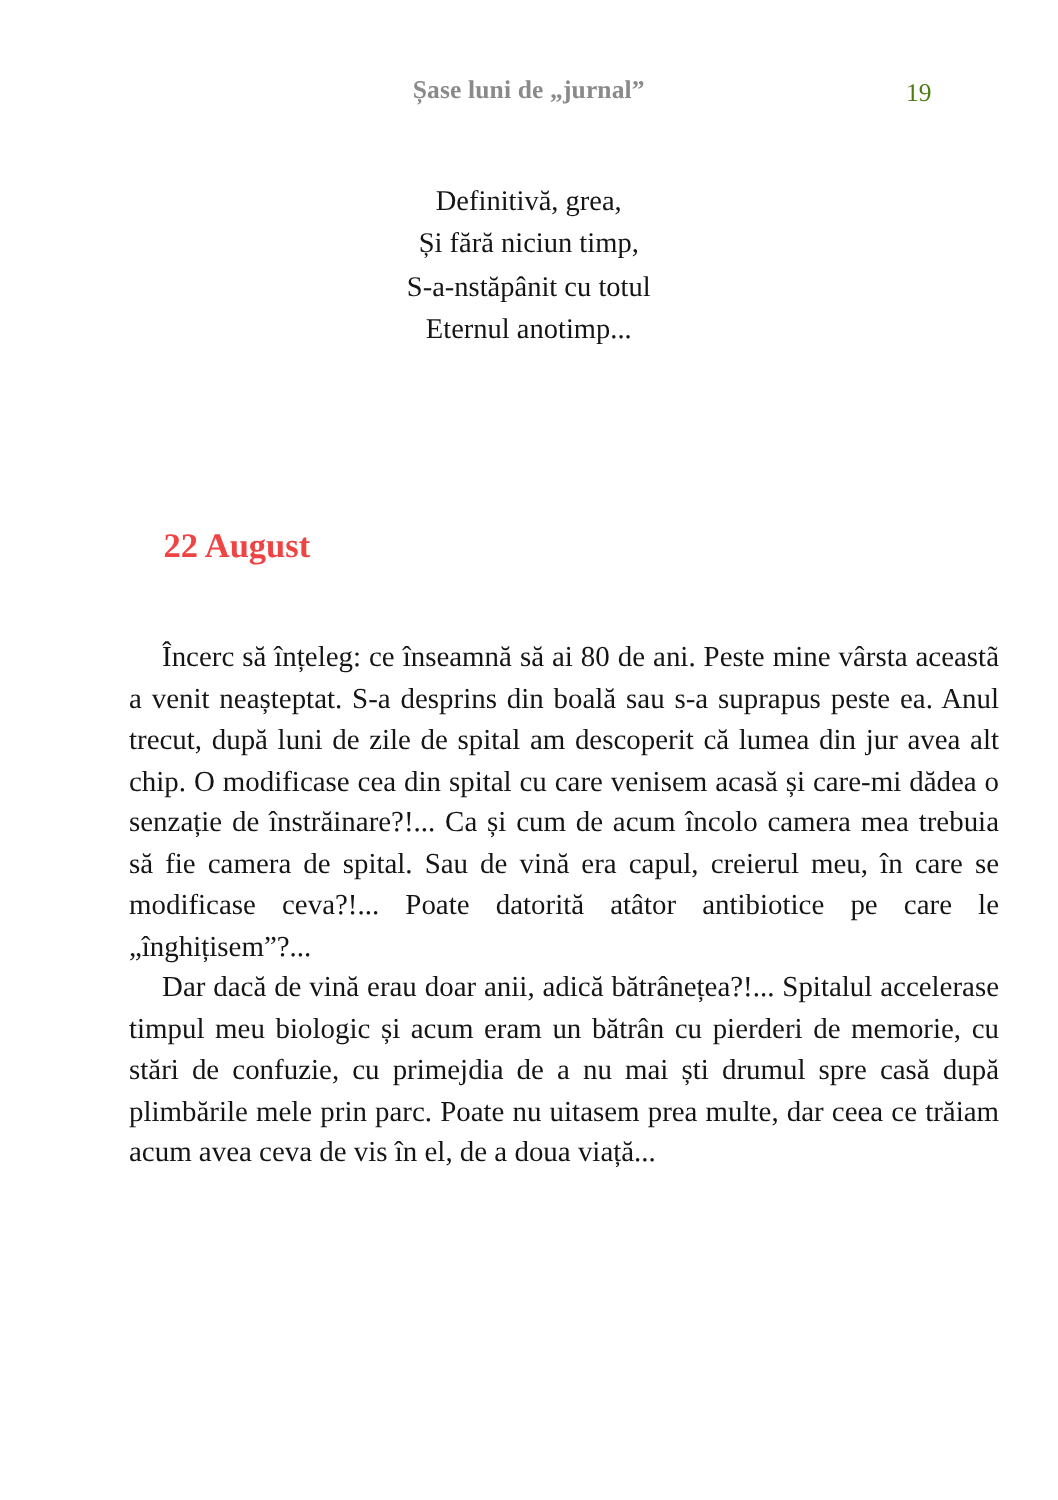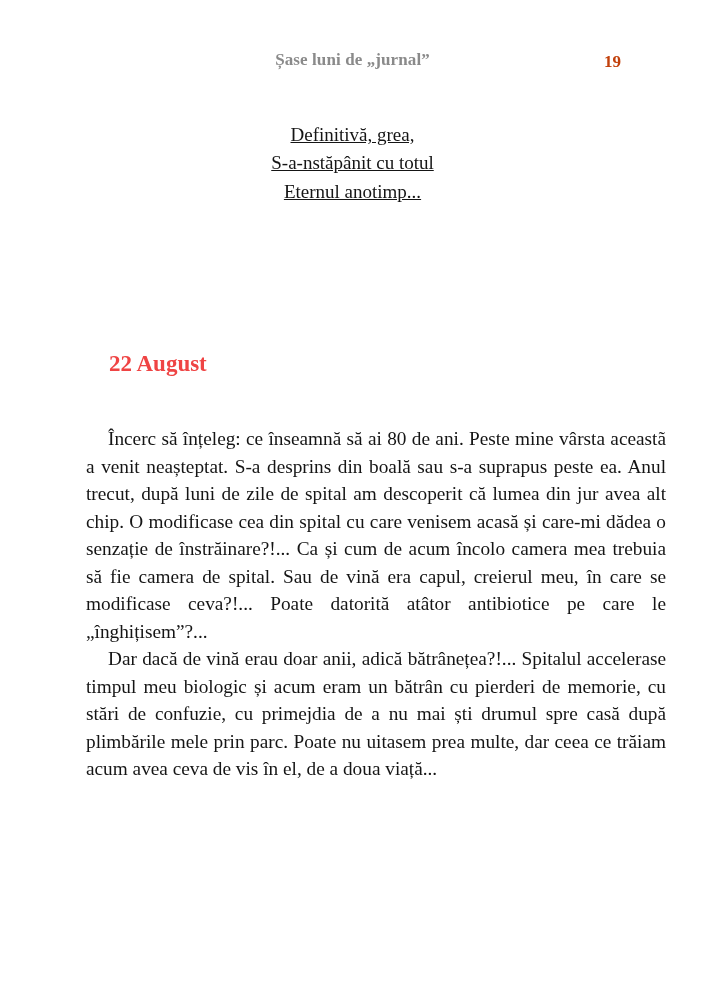--- a/index.html
+++ b/index.html
@@ -31,36 +31,35 @@
       font-size: 17px;
       font-weight: bold;
       color: #8a8a8a;
       letter-spacing: 0.1px;
     }
     .page-number {
       position: absolute;
       left: 604px;
       top: 2px;
       font-size: 17px;
-      font-weight: bold;
-      color: #c2410c;
+      font-weight: normal;
+      color: #4d7c0f;
     }
     .poem {
       position: absolute;
       top: 121px;
       left: 0;
       width: 705px;
       text-align: center;
       font-size: 19px;
       line-height: 28.4px;
       color: #151515;
     }
     .poem-line {
       display: block;
-      text-decoration: underline;
     }
     .entry-date {
       position: absolute;
       top: 351px;
       left: 109px;
       font-size: 23px;
       font-weight: bold;
       color: #ef4444;
     }
     .entry-body {
@@ -82,20 +81,21 @@
 </head>
 <body>
 
 <div class="running-header">
   <span class="header-title">Șase luni de „jurnal”</span>
   <span class="page-number">19</span>
 </div>
 
 <div class="poem">
   <span class="poem-line">Definitivă, grea,</span>
+  <span class="poem-line">Și fără niciun timp,</span>
   <span class="poem-line">S-a-nstăpânit cu totul</span>
   <span class="poem-line">Eternul anotimp...</span>
 </div>
 
 <div class="entry-date">22 August</div>
 
 <div class="entry-body">
   <p class="paragraph">Încerc să înțeleg: ce înseamnă să ai 80 de ani. Peste mine vârsta aceastã a venit neașteptat. S-a desprins din boală sau s-a suprapus peste ea. Anul trecut, după luni de zile de spital am descoperit că lumea din jur avea alt chip. O modificase cea din spital cu care venisem acasă și care-mi dădea o senzație de înstrăinare?!... Ca și cum de acum încolo camera mea trebuia să fie camera de spital. Sau de vină era capul, creierul meu, în care se modificase ceva?!... Poate datorită atâtor antibiotice pe care le „înghițisem”?...</p>
   <p class="paragraph">Dar dacă de vină erau doar anii, adică bătrânețea?!... Spitalul accelerase timpul meu biologic și acum eram un bătrân cu pierderi de memorie, cu stări de confuzie, cu primejdia de a nu mai ști drumul spre casă după plimbările mele prin parc. Poate nu uitasem prea multe, dar ceea ce trăiam acum avea ceva de vis în el, de a doua viață...</p>
 </div>

